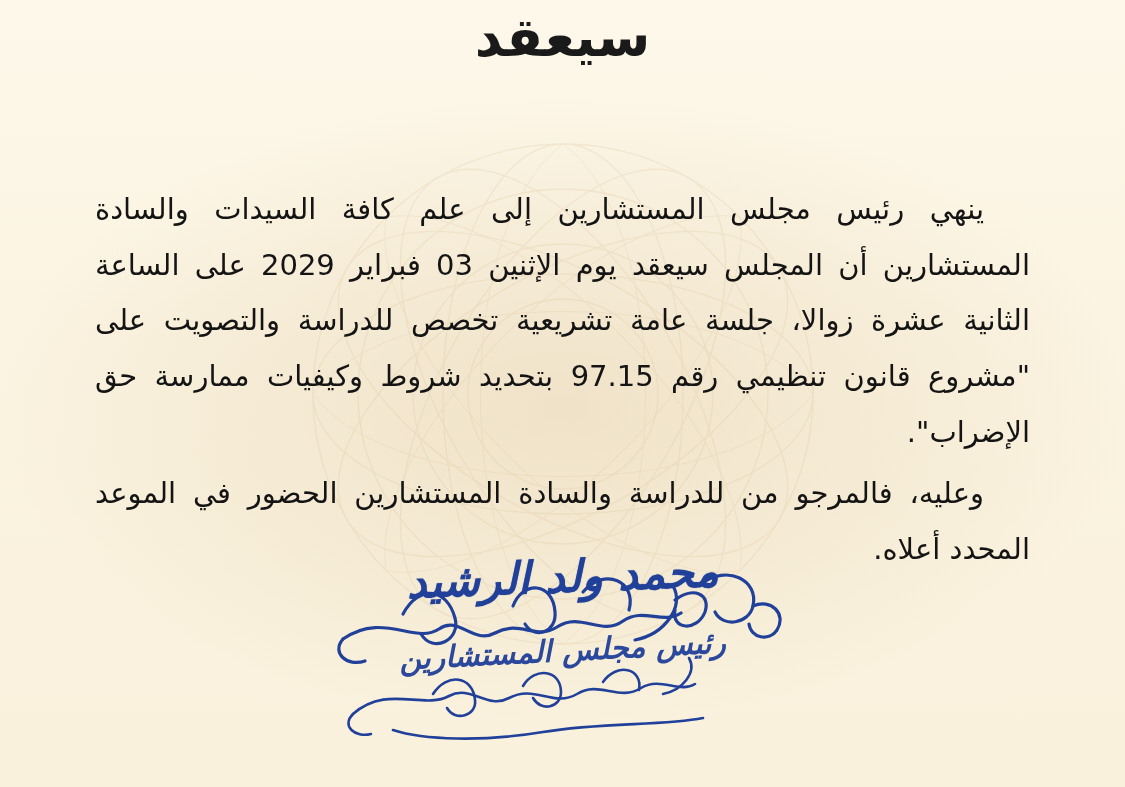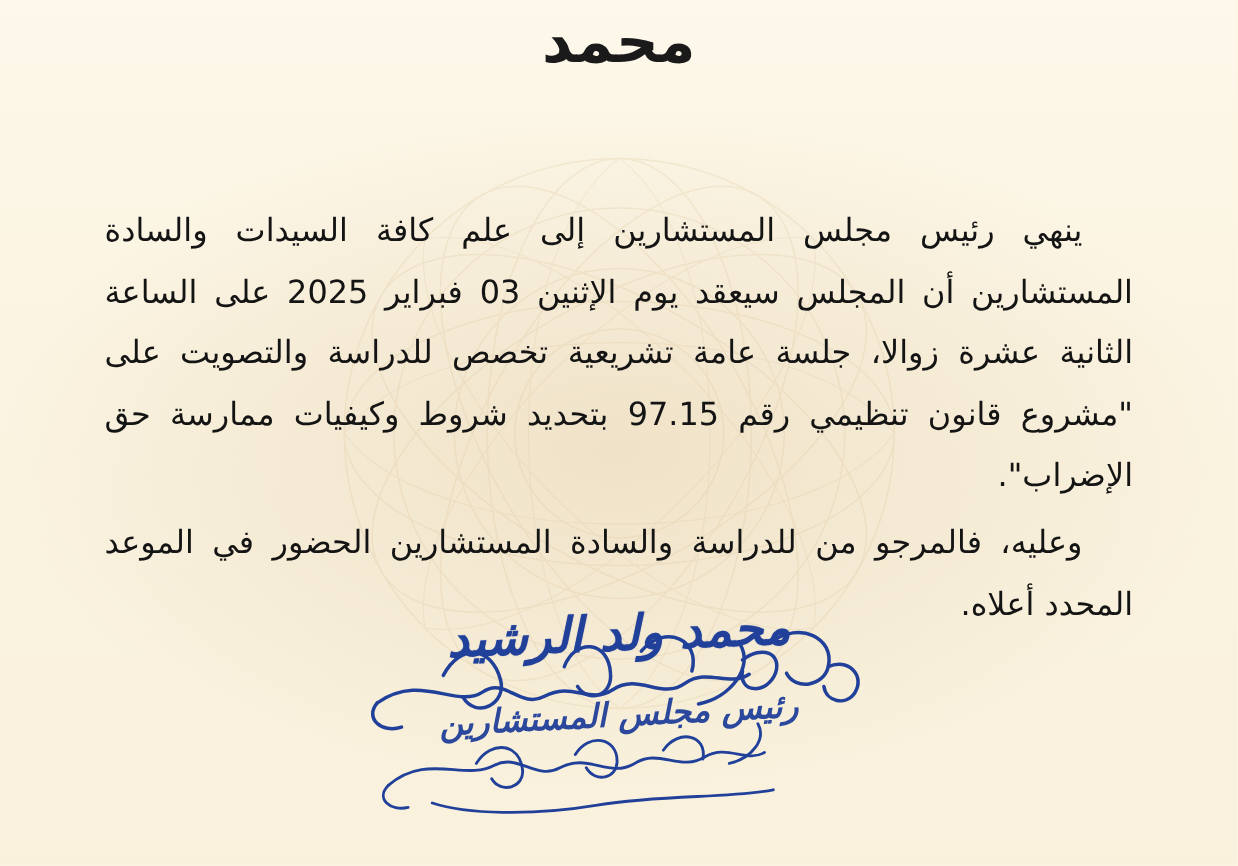--- a/index.html
+++ b/index.html
@@ -136,24 +136,24 @@
       </g>
       <g stroke-width="1">
         <path d="M410 100 C 520 180, 520 520, 410 600 C 300 520, 300 180, 410 100 Z"></path>
         <path d="M410 100 C 520 180, 520 520, 410 600 C 300 520, 300 180, 410 100 Z" transform="rotate(45 410 350)"></path>
         <path d="M410 100 C 520 180, 520 520, 410 600 C 300 520, 300 180, 410 100 Z" transform="rotate(90 410 350)"></path>
         <path d="M410 100 C 520 180, 520 520, 410 600 C 300 520, 300 180, 410 100 Z" transform="rotate(135 410 350)"></path>
       </g>
     </g>
   </svg>
 
-  <div class="doc-title">محمد</div>
+  <div class="doc-title">سيعقد</div>
 
   <div class="body-block">
-    <p class="para">ينهي رئيس مجلس المستشارين إلى علم كافة السيدات والسادة المستشارين أن المجلس سيعقد يوم الإثنين 03 فبراير 2025 على الساعة الثانية عشرة زوالا، جلسة عامة تشريعية تخصص للدراسة والتصويت على "مشروع قانون تنظيمي رقم 97.15 بتحديد شروط وكيفيات ممارسة حق الإضراب".</p>
+    <p class="para">ينهي رئيس مجلس المستشارين إلى علم كافة السيدات والسادة المستشارين أن المجلس سيعقد يوم الإثنين 03 فبراير 2029 على الساعة الثانية عشرة زوالا، جلسة عامة تشريعية تخصص للدراسة والتصويت على "مشروع قانون تنظيمي رقم 97.15 بتحديد شروط وكيفيات ممارسة حق الإضراب".</p>
     <p class="para last">وعليه، فالمرجو من للدراسة والسادة المستشارين الحضور في الموعد المحدد أعلاه.</p>
   </div>
 
   <div class="signature-zone">
     <svg class="sig-svg" width="560" height="215" viewBox="0 0 560 215" aria-hidden="true">
       <g fill="none" stroke="#21409a" stroke-width="3.2" stroke-linecap="round" stroke-linejoin="round">
         <path d="M392 56 c 18 -14, 36 -6, 30 12 c -8 20, -34 18, -30 -2"></path>
         <path d="M60 95 c 40 -28, 72 6, 96 -10 c 20 -14, 34 16, 56 4 c 26 -14, 40 8, 62 -6 c 24 -16, 44 10, 66 -6 c 20 -14, 40 4, 58 -8"></path>
         <path d="M120 70 c 16 -30, 44 -26, 52 4 c 6 22, -22 36, -34 16"></path>
         <path d="M230 62 c 10 -26, 40 -24, 42 6 c 2 20, -20 28, -30 12"></path>

